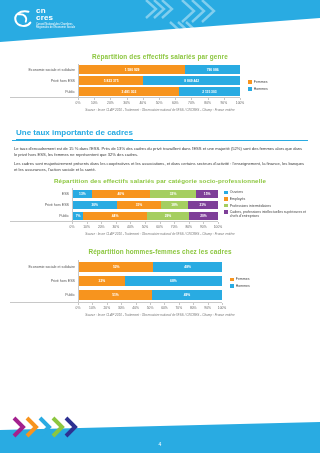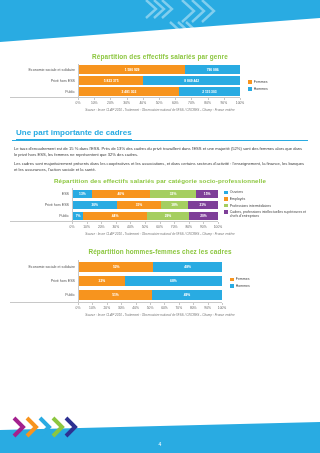--- a/index.html
+++ b/index.html
@@ -119,20 +119,31 @@
           <path d="M14 2 L24 11 L14 20"></path>
           <path d="M22 2 L32 11 L22 20"></path>
         <path d="M42 2 L54 13 L42 24"></path>
           <path d="M52 2 L64 13 L52 24"></path>
           <path d="M62 2 L74 13 L62 24"></path>
         <path d="M30 24 L40 33 L30 42"></path>
           <path d="M38 24 L48 33 L38 42"></path>
           <path d="M46 24 L56 33 L46 42"></path>
       </g>
     </svg>
+    <div class="logo">
+      <svg class="logo-swirl" viewBox="0 0 24 24">
+        <path d="M18 4 C8 2, 2 8, 4 14 C6 20, 16 22, 20 16" fill="none" stroke="#ffffff" stroke-width="2.2" stroke-linecap="round"></path>
+        <path d="M7 7 C13 6, 17 10, 15 15" fill="none" stroke="#ffffff" stroke-width="2" stroke-linecap="round"></path>
+      </svg>
+      <div class="logo-txt">
+        <div>cn</div>
+        <div>cres</div>
+      </div>
+      <div class="logo-sub">Conseil National des Chambres Régionales de l'Économie Sociale</div>
+    </div>
   </div>
 
   <div class="content">
 
     <div class="chart-block" style="margin-top:11px;">
       <div class="chart-title">Répartition des effectifs salariés par genre</div>
       <div style="height:4px;"></div>
       <div style="position:relative;">
         <div class="plot" style="width:230px;">
           <div class="cat-col">
@@ -202,21 +213,21 @@
             <span class="legend-swatch" style="background: rgb(41, 171, 226);"></span>
             <span class="legend-label">Hommes</span>
           </div>
         </div>
       </div>
       <div class="source">Source : Insee CLAP 2010 - Traitement : Observatoire national de l'ESS / CNCRES - Champ : France entière</div>
     </div>
 
     <div style="margin-top:9px;">
       <div class="head-wrap">
-        <div class="section-head">Une part importante de cadres</div>
+        <div class="section-head">Une taux importante de cadres</div>
       </div>
       <div class="body-p">Le taux d'encadrement est de 15 % dans l'ESS. Près de 13% des cadres du privé travaillent dans l'ESS et une majorité (52%) sont des femmes alors que dans le privé hors ESS, les femmes ne représentent que 32% des cadres.</div>
       <div class="body-p">Les cadres sont majoritairement présents dans les coopératives et les associations, et dans certains secteurs d'activité : l'enseignement, la finance, les banques et les assurances, l'action sociale et la santé.</div>
     </div>
 
     <div class="chart-block" style="margin-top:4px;">
       <div class="chart-title c2">Répartition des effectifs salariés par catégorie socio-professionnelle</div>
       <div style="height:4px;"></div>
       <div style="position:relative;">
         <div class="plot" style="width:208px;">

